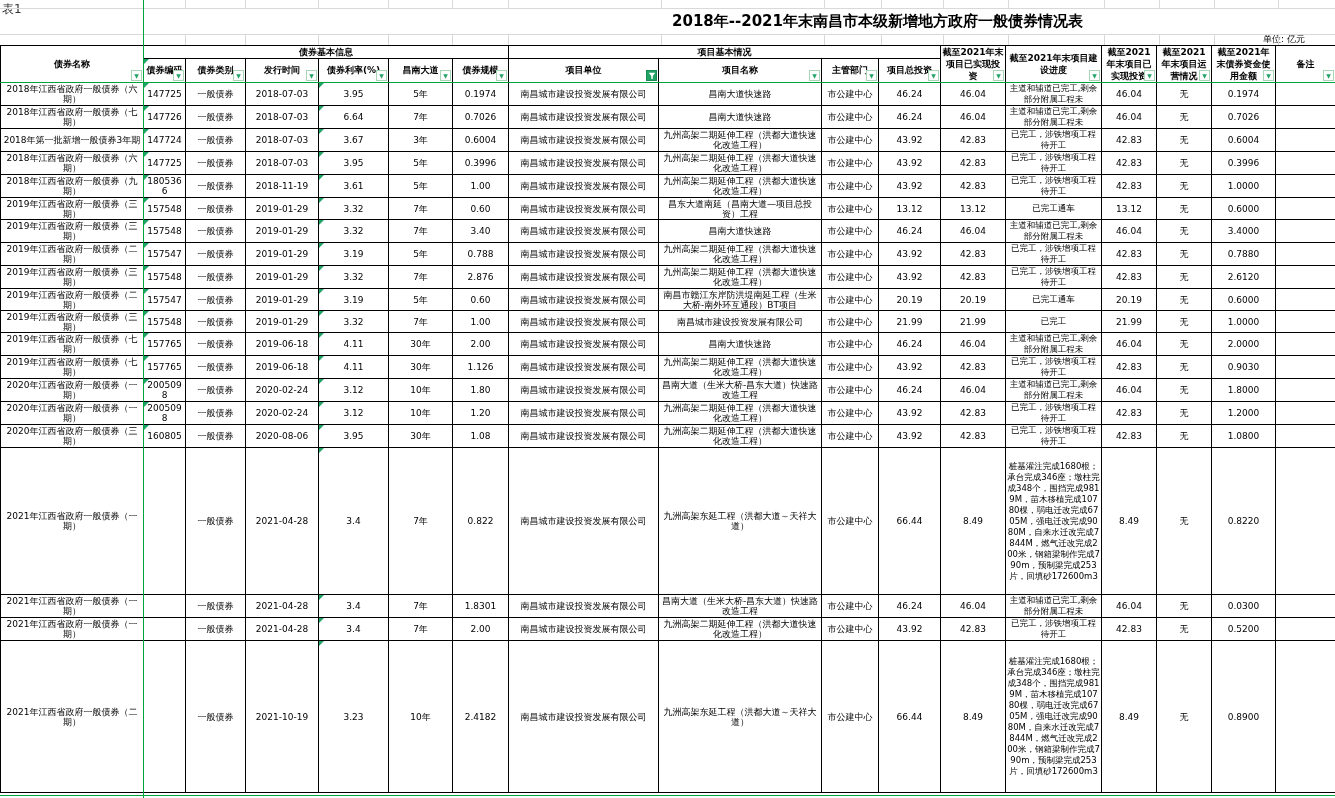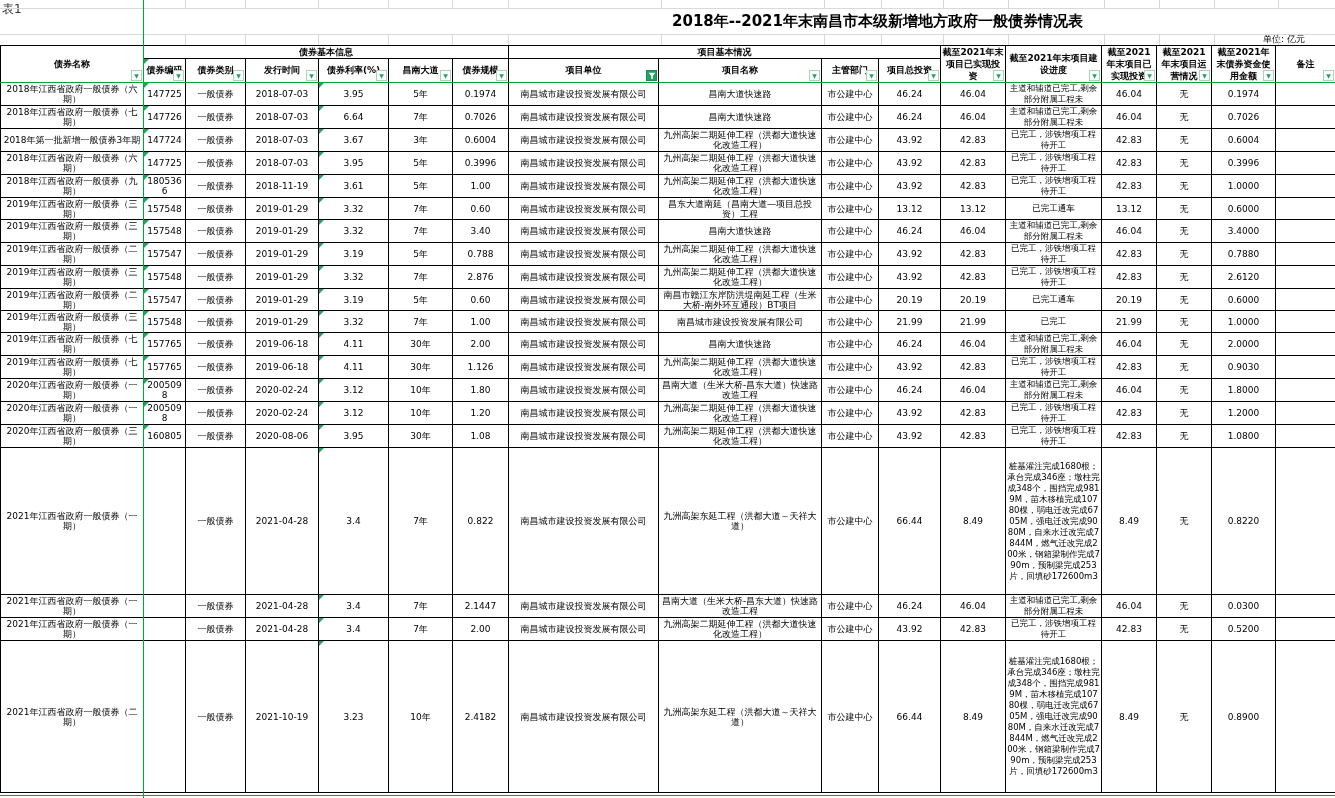--- a/index.html
+++ b/index.html
@@ -517,21 +517,21 @@
         <td>0.8220</td>
         <td></td>
       </tr>
       <tr style="height: 23px;">
         <td class="name">2021年江西省政府一般债券（一期）</td>
         <td></td>
         <td>一般债券</td>
         <td>2021-04-28</td>
         <td class="tri">3.4</td>
         <td>7年</td>
-        <td>2.1447</td>
+        <td>1.8301</td>
         <td>南昌城市建设投资发展有限公司</td>
         <td>昌南大道（生米大桥-昌东大道）快速路改造工程</td>
         <td>市公建中心</td>
         <td>46.24</td>
         <td>46.04</td>
         <td class="progress">主道和辅道已完工,剩余部分附属工程未</td>
         <td>46.04</td>
         <td>无</td>
         <td>0.0300</td>
         <td></td>

